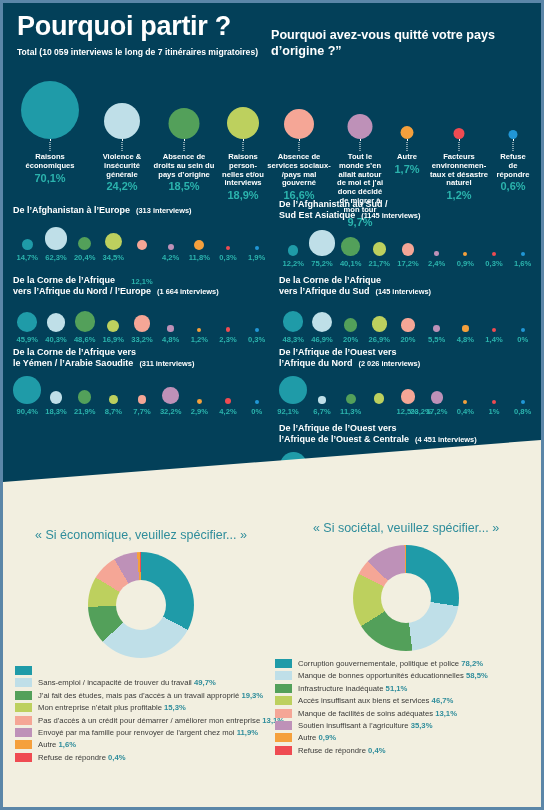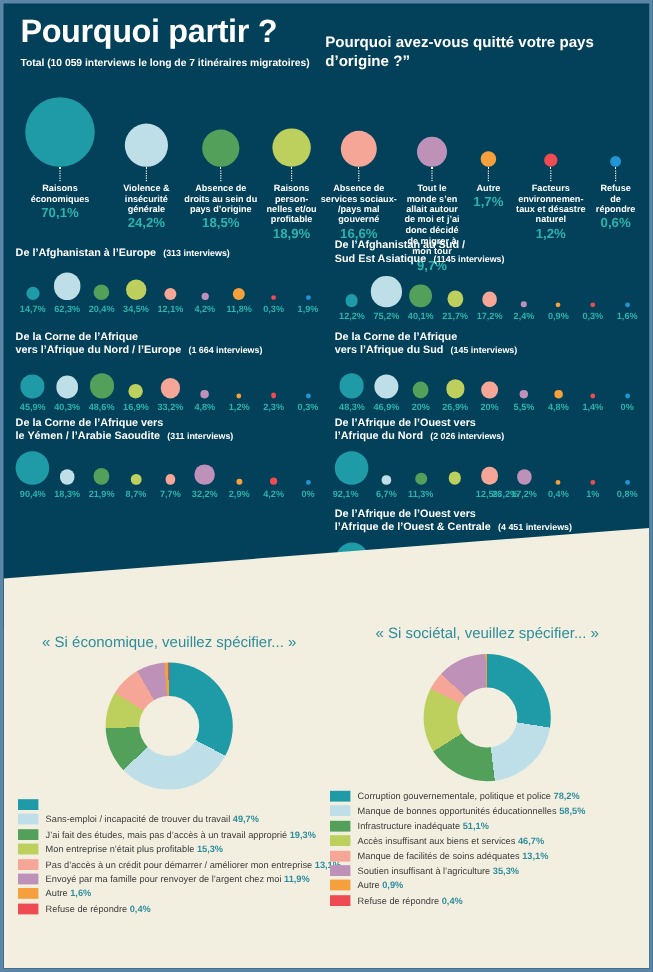--- a/index.html
+++ b/index.html
@@ -149,21 +149,21 @@
           <span class="pct">18,5%</span>
         </div>
       </div>
       <div class="tb" style="left: 240px; top: 0px; width: 0px;">
         <div class="bub" style="width: 32px; height: 32px; background: rgb(189, 208, 94); top: 30px;"></div>
         <div class="dots" style="top: 62px; height: 12px;"></div>
         <div class="lab" style="top: 76px;">
           <div>Raisons</div>
           <div>person-</div>
           <div>nelles et/ou</div>
-          <div>profitable</div>
+          <div>interviews</div>
           <span class="pct">18,9%</span>
         </div>
       </div>
       <div class="tb" style="left: 296px; top: 0px; width: 0px;">
         <div class="bub" style="width: 30px; height: 30px; background: rgb(245, 166, 150); top: 32px;"></div>
         <div class="dots" style="top: 62px; height: 12px;"></div>
         <div class="lab" style="top: 76px;">
           <div>Absence de</div>
           <div>services sociaux-</div>
           <div>/pays mal</div>
@@ -230,21 +230,21 @@
           <div class="b" style="width: 5.96782px; height: 5.96782px; background: rgb(190, 145, 184); left: 154.683px; bottom: 0px;"></div>
           <div class="b" style="width: 10.003px; height: 10.003px; background: rgb(245, 160, 60); left: 181.332px; bottom: 0px;"></div>
           <div class="b" style="width: 4px; height: 4px; background: rgb(239, 75, 82); left: 213px; bottom: 0px;"></div>
           <div class="b" style="width: 4.01391px; height: 4.01391px; background: rgb(33, 150, 214); left: 241.66px; bottom: 0px;"></div>
         </div>
         <div class="pcts">
           <span style="left: 14.3333px;">14,7%</span>
           <span style="left: 43px;">62,3%</span>
           <span style="left: 71.6667px;">20,4%</span>
           <span style="left: 100.333px;">34,5%</span>
-          <span style="left: 129px;">12,1%</span>
+          <span style="left: 129px; margin-top: 24px;">12,1%</span>
           <span style="left: 157.667px;">4,2%</span>
           <span style="left: 186.333px;">11,8%</span>
           <span style="left: 215px;">0,3%</span>
           <span style="left: 243.667px;">1,9%</span>
         </div>
       </div>
       <div class="route" style="left: 276px; top: 196px; width: 258px;">
         <div>
           <div class="rt">De l’Afghanistan au Sud /</div>
           <div class="rt">Sud Est Asiatique<span class="rn">(1145 interviews)</span></div>

